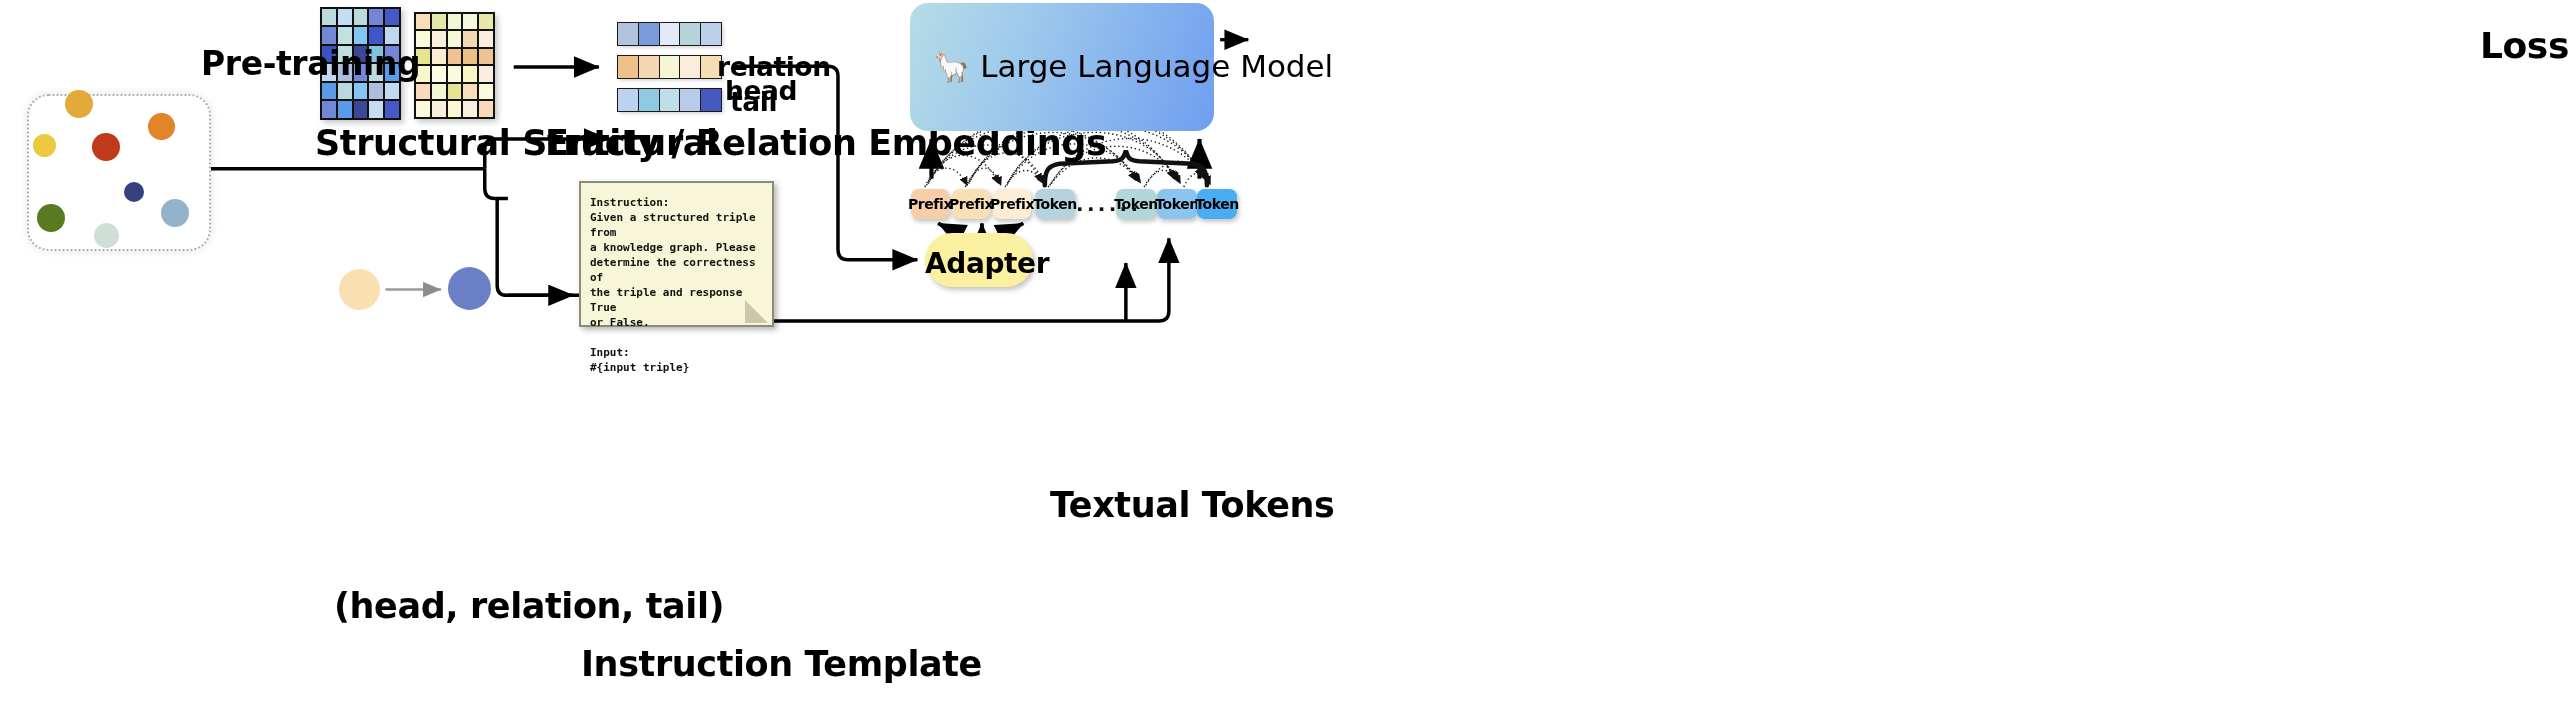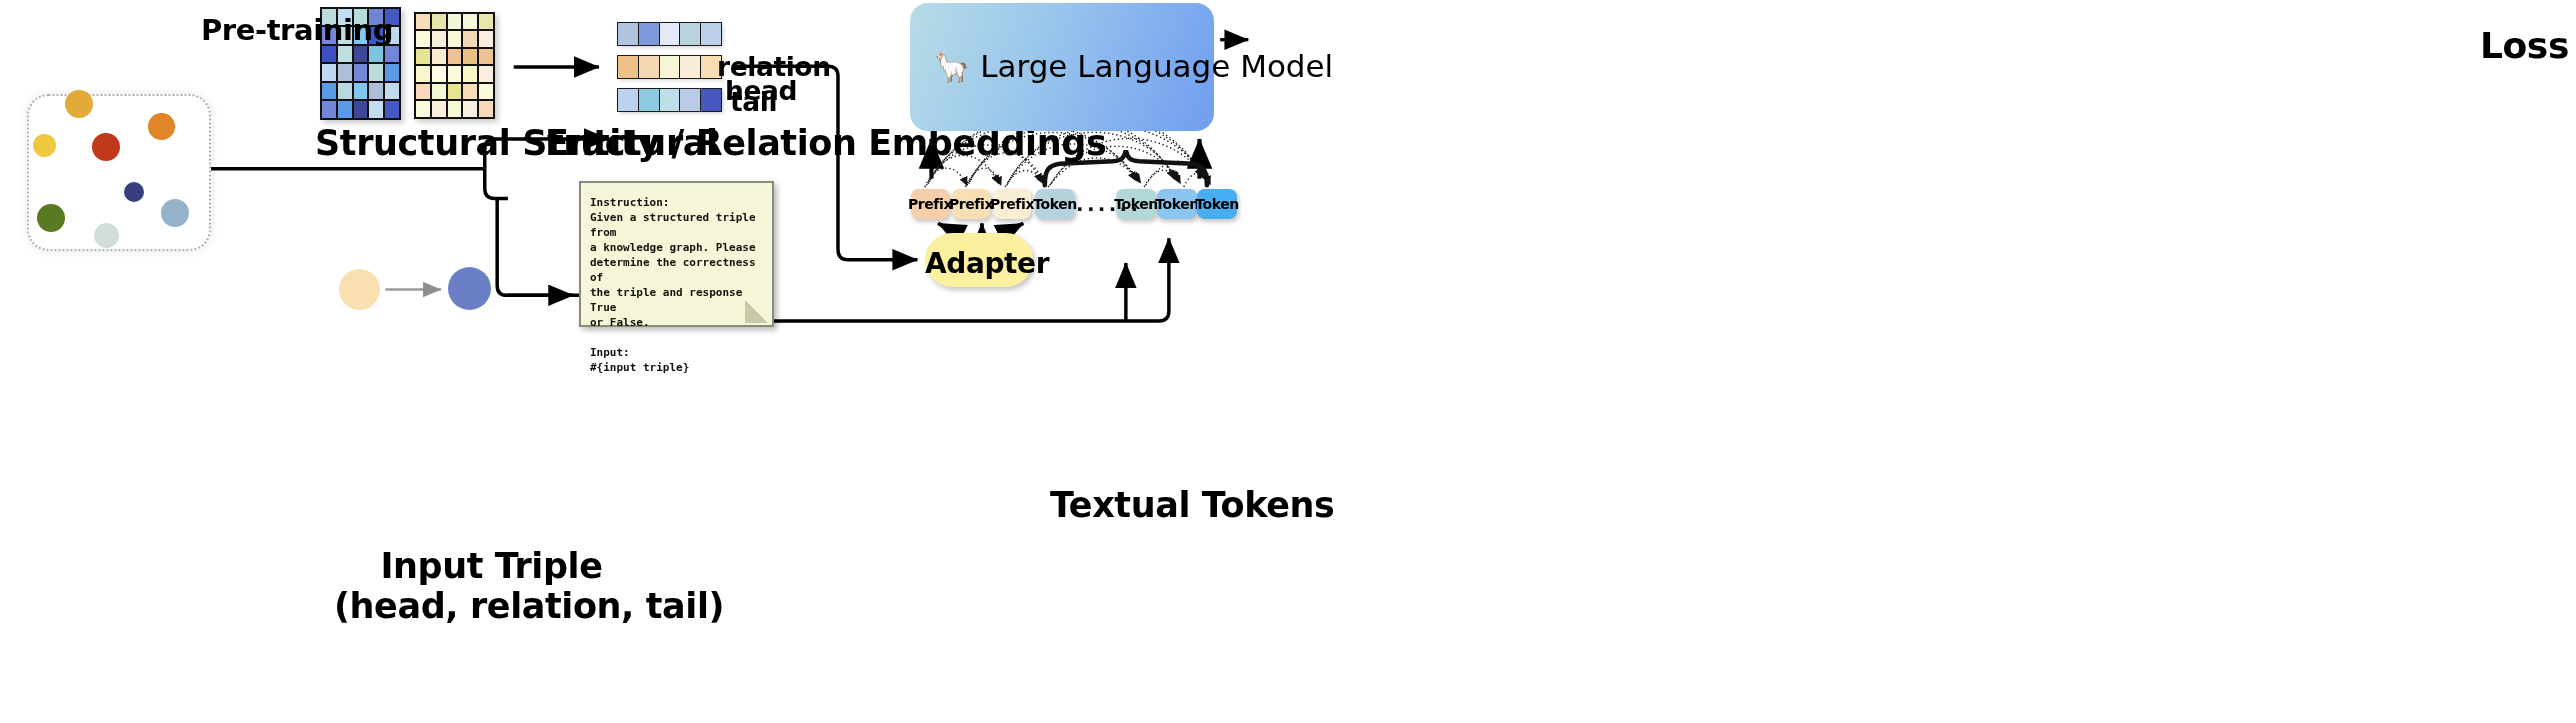--- a/index.html
+++ b/index.html
@@ -4,21 +4,21 @@
 <style>
   html,body{margin:0;padding:0;background:#ffffff;}
   body{width:2576px;height:723px;position:relative;overflow:hidden;
        font-family:"DejaVu Sans", sans-serif;}
   .stage{position:absolute;left:0;top:0;width:2576px;height:723px;}
   svg.layer{position:absolute;left:0;top:0;width:2576px;height:723px;overflow:visible;}
   .hand{font-family:"DejaVu Sans", sans-serif;font-weight:700;letter-spacing:-0.4px;}
 
   
   .lbl{position:absolute;color:#000;white-space:nowrap;}
-  #lbl-pretraining{left:201px;top:13px;font-size:29px;}
+  #lbl-pretraining{left:201px;top:44px;font-size:33px;}
   #lbl-structural{left:315px;top:123px;font-size:35px;}
   #lbl-entrel{left:545px;top:123px;font-size:35px;}
   #lbl-kg{left:37px;top:528px;font-size:35px;}
   #lbl-inputtriple{left:359px;top:546px;font-size:35px;text-align:center;width:265px;}
   #lbl-triplesig{left:334px;top:586px;font-size:35px;text-align:center;width:315px;}
   #lbl-instruction{left:581px;top:644px;font-size:35px;}
   #lbl-texttokens{left:1050px;top:485px;font-size:35px;}
   #lbl-loss{left:2480px;top:25px;font-size:36px;}
 
   #lbl-head{left:725px;top:26.5px;font-size:26.5px;margin-top:48px;}
@@ -293,34 +293,34 @@
       <div class="c" style="background: rgb(185, 203, 232);"></div>
       <div class="c" style="background: rgb(71, 89, 191);"></div>
     </div>
   <div class="lbl hand" id="lbl-head">head</div>
   <div class="lbl hand" id="lbl-relation">relation</div>
   <div class="lbl hand" id="lbl-tail">tail</div>
   <div class="lbl hand" id="lbl-entrel">Entity / Relation Embeddings</div>
 
   <div id="triple-head"></div>
   <div id="triple-tail"></div>
-  <div class="lbl hand" id="lbl-inputtriple">Input Triple</div>
   <div class="lbl hand" id="lbl-triplesig">(head, relation, tail)</div>
 
   <div id="note"></div>
   <div id="note-text">Instruction:
 Given a structured triple from
 a knowledge graph. Please
 determine the correctness of
 the triple and response True
 or False.
 
 Input:
 #{input triple}</div>
   <div id="note-fold"></div>
+  <div class="lbl hand" id="lbl-instruction">Instruction Template</div>
 
   <div id="llm"></div>
   <div id="llm-text">
     <span id="llama">🦙</span>
     <span>Large Language Model</span>
   </div>
   <div class="lbl hand" id="lbl-loss">Loss</div>
 
   <div id="adapter"></div>
   <div id="adapter-text" class="hand">Adapter</div>

